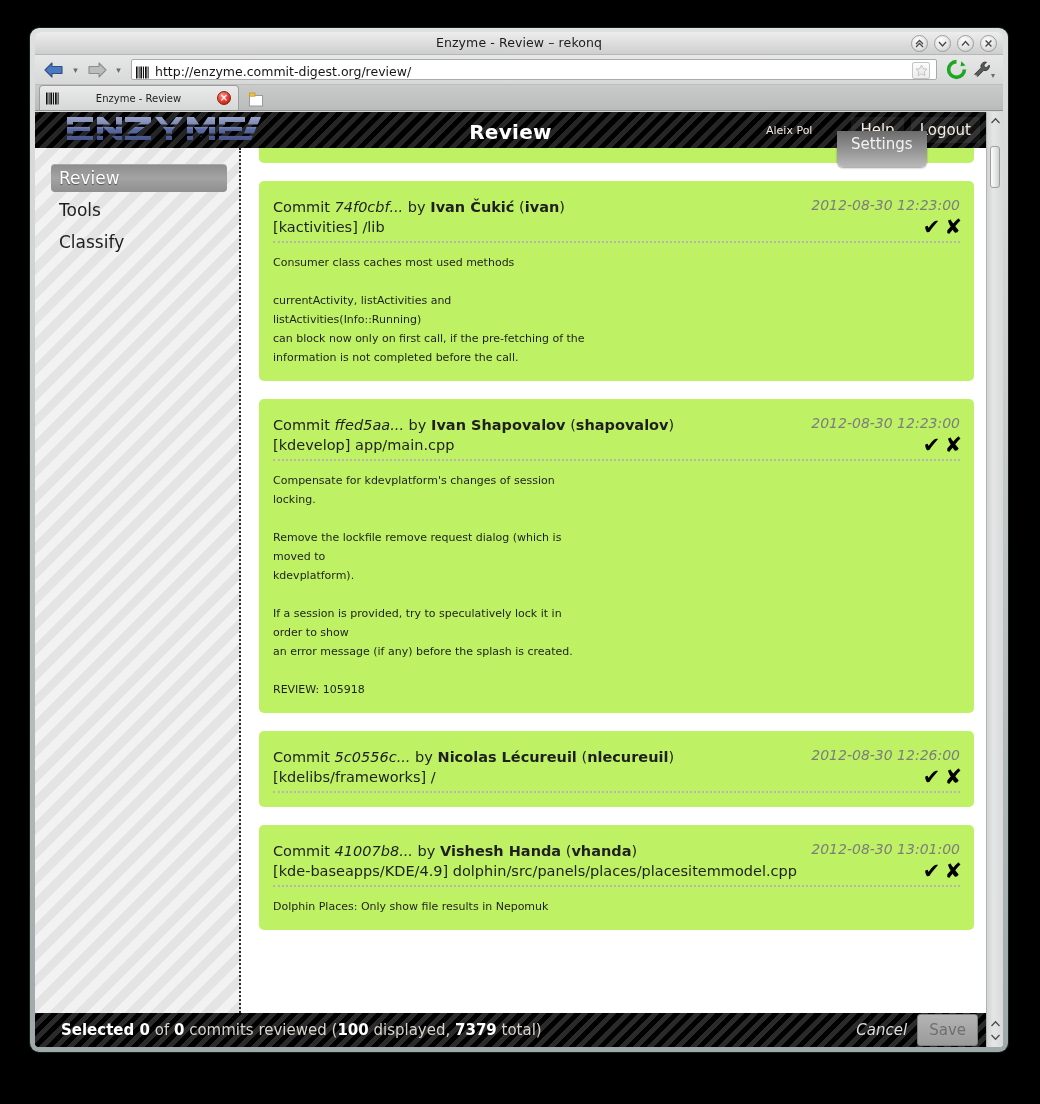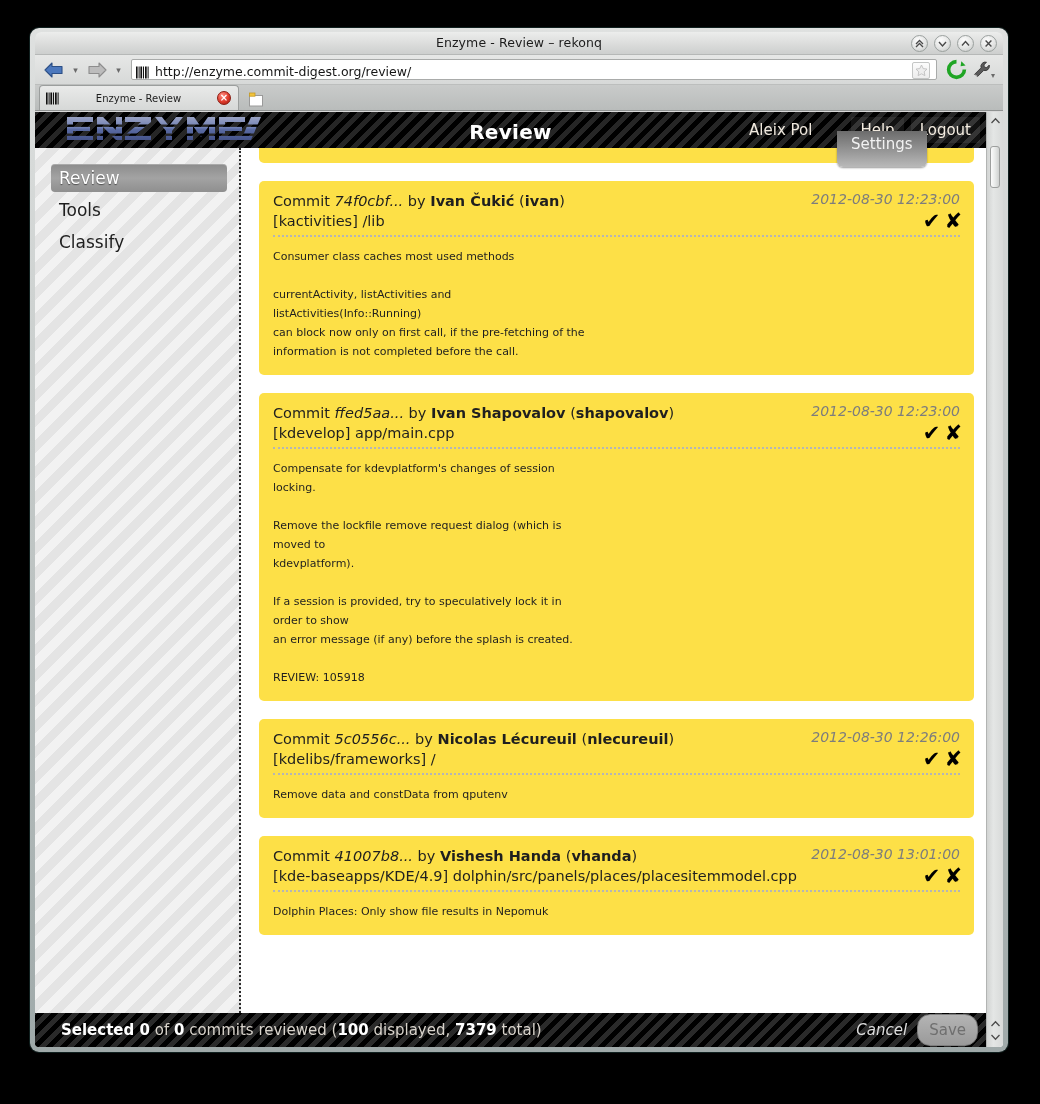--- a/index.html
+++ b/index.html
@@ -151,21 +151,21 @@
     position: absolute; left: 0; right: 0; top: 8px;
     text-align: center;
     font-size: 20px; font-weight: bold; color: #fff;
     letter-spacing: .3px;
   }
   #header-right {
     position: absolute; right: 6px; top: 0; height: 36px;
     display: flex; align-items: center; gap: 0px;
   }
   #username {
-    font-size: 15px; color: #efe8dd; padding: 3px 10px; margin-right: 22px;
+    font-size: 11px; color: #efe8dd; padding: 3px 10px; margin-right: 22px;
   }
   .hdr-link {
     font-size: 15px; color: #f4ece0;
     padding: 4px 9px;
     background: rgba(255,255,255,.07);
     border-radius: 2px;
     margin-left: 7px;
   }
   #settings-pop {
     position: absolute;
@@ -213,24 +213,24 @@
     overflow: hidden;
     position: relative;
     padding: 0 12px 0 18px;
   }
   #content-scroll {
     position: absolute;
     left: 18px; right: 12px; top: -66px;
   }
 
   .commit {
-    background: #fde047;
+    background: #bef264;
     border-radius: 5px;
     margin-bottom: 18px;
-    padding: 10px 14px 14px 14px;
+    padding: 16px 14px 14px 14px;
   }
   .commit-head {
     position: relative;
     padding-bottom: 4px;
     border-bottom: 2px dotted #b5b5b5;
   }
   .c-line1 { font-size: 14.5px; color: #1f1f1f; line-height: 20px; }
   .c-line1 .sha { font-style: italic; }
   .c-line1 .who { font-weight: bold; }
   .c-line2 { font-size: 14.5px; color: #1f1f1f; line-height: 20px; }
@@ -268,21 +268,21 @@
   }
   #status-text { font-size: 15px; color: #d8d3cb; flex: 1; margin-left: 12px; }
   #status-text b { color: #ffffff; }
   #cancel-btn {
     font-size: 15px; font-style: italic; color: #dcdcdc; margin-right: 10px;
   }
   #save-btn {
     font-size: 15px; color: #6f6f6f;
     background: linear-gradient(to bottom, #b4b4b4, #9a9a9a);
     border: 1px solid #7e7e7e;
-    border-radius: 13px;
+    border-radius: 3px;
     padding: 6px 11px;
   }
 
   
   #scrollbar {
     width: 17px; flex-shrink: 0;
     background: linear-gradient(to right, #d2d4d3, #e4e6e5 40%, #d8dad9);
     border-left: 1px solid #b2b4b3;
     position: relative;
   }
@@ -509,21 +509,20 @@
             <div class="commit">
               <div class="commit-head">
                 <div class="c-line1"><span>Commit </span><span class="sha">5c0556c...</span><span> by </span><span class="who">Nicolas Lécureuil</span> (<span class="who">nlecureuil</span>)</div>
                 <div class="c-line2">[kdelibs/frameworks] /</div>
                 <div class="c-date">2012-08-30 12:26:00</div>
                 <div class="c-actions">
                   <span class="mark">✔</span>
                   <span class="mark">✘</span>
                 </div>
               </div>
-              <div class="commit-body">Remove data and constData from qputenv</div>
             </div>
 
             <div class="commit partial-bottom">
               <div class="commit-head">
                 <div class="c-line1"><span>Commit </span><span class="sha">41007b8...</span><span> by </span><span class="who">Vishesh Handa</span> (<span class="who">vhanda</span>)</div>
                 <div class="c-line2">[kde-baseapps/KDE/4.9] dolphin/src/panels/places/placesitemmodel.cpp</div>
                 <div class="c-date">2012-08-30 13:01:00</div>
                 <div class="c-actions">
                   <span class="mark">✔</span>
                   <span class="mark">✘</span>

